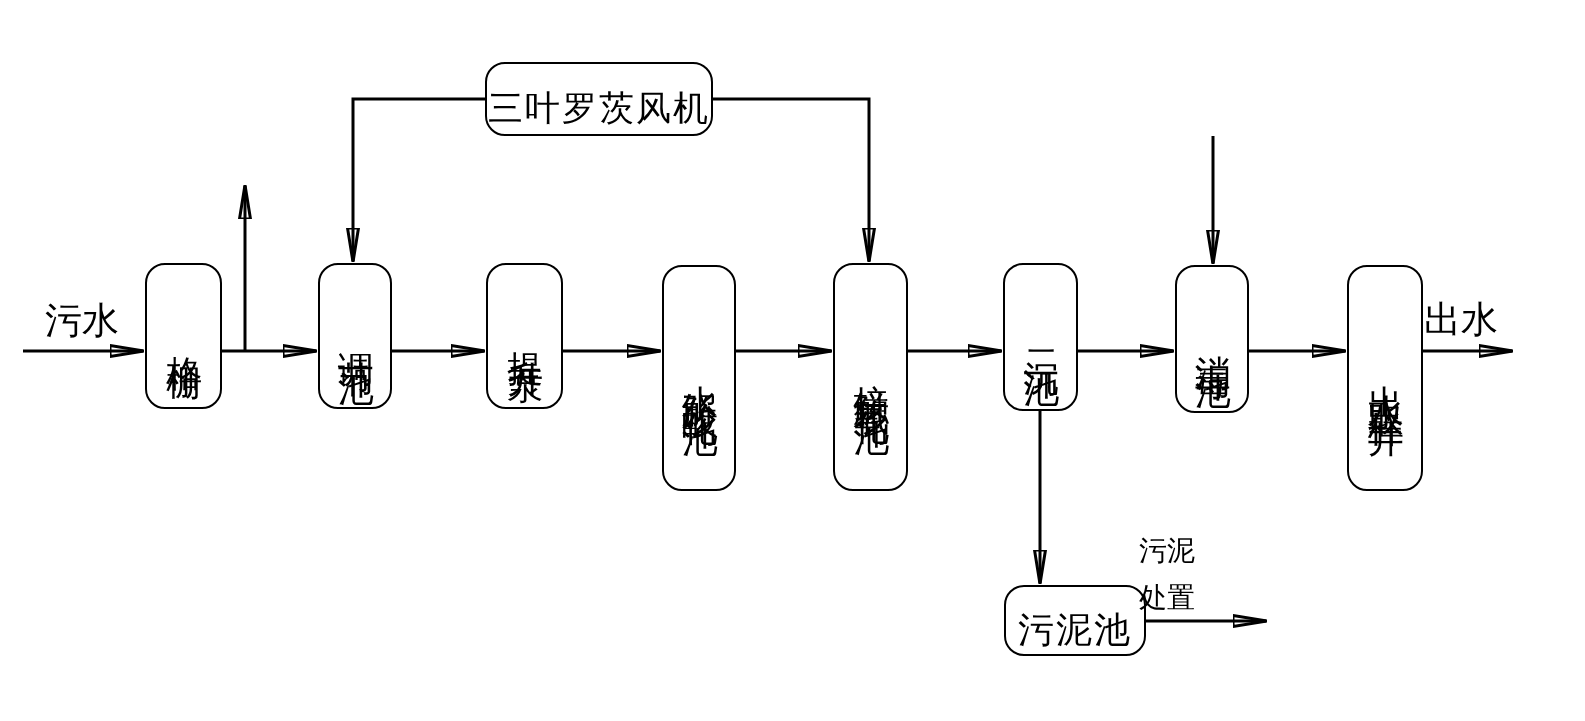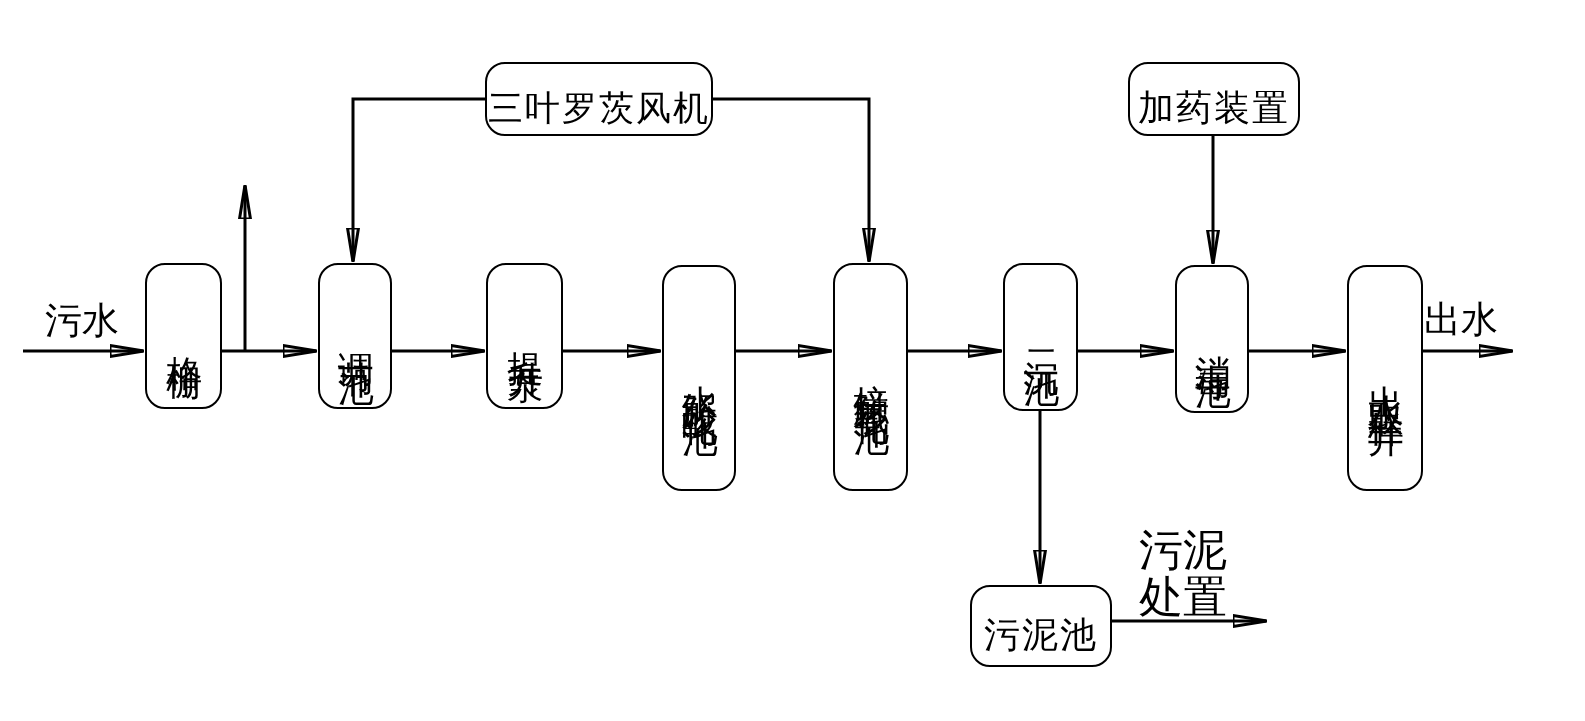--- a/index.html
+++ b/index.html
@@ -121,30 +121,27 @@
   </div>
 
   <div class="node vertical" style="left:1347px; top:265px; width:76px; height:226px;">
     <span>出水取样井</span>
   </div>
 
   <div class="node horizontal" style="left:485px; top:62px; width:228px; height:74px;">
     <span style="font-size:35px;">三叶罗茨风机</span>
   </div>
 
-  <div class="node horizontal" style="left:1128px; top:62px; width:172px; height:74px;">
-    <span>加药装置</span>
-  </div>
 
-  <div class="node horizontal" style="left:970px; top:585px; width:142px; height:82px;">
+  <div class="node horizontal" style="left:1004px; top:585px; width:142px; height:71px;">
     <span>污泥池</span>
   </div>
 
   <div class="float-label" style="left:45px; top:297px;">污水</div>
 
   <div class="float-label" style="left:1424px; top:299px;font-family:Liberation Mono, monospace;">出水</div>
 
-  <div class="float-label" style="left:1139px; top:527px; font-size:44px;">
+  <div class="float-label" style="left:1139px; top:527px; font-size:28px;">
     <div>污泥</div>
     <div>处置</div>
   </div>
 
 </div>
 
 </body></html>

